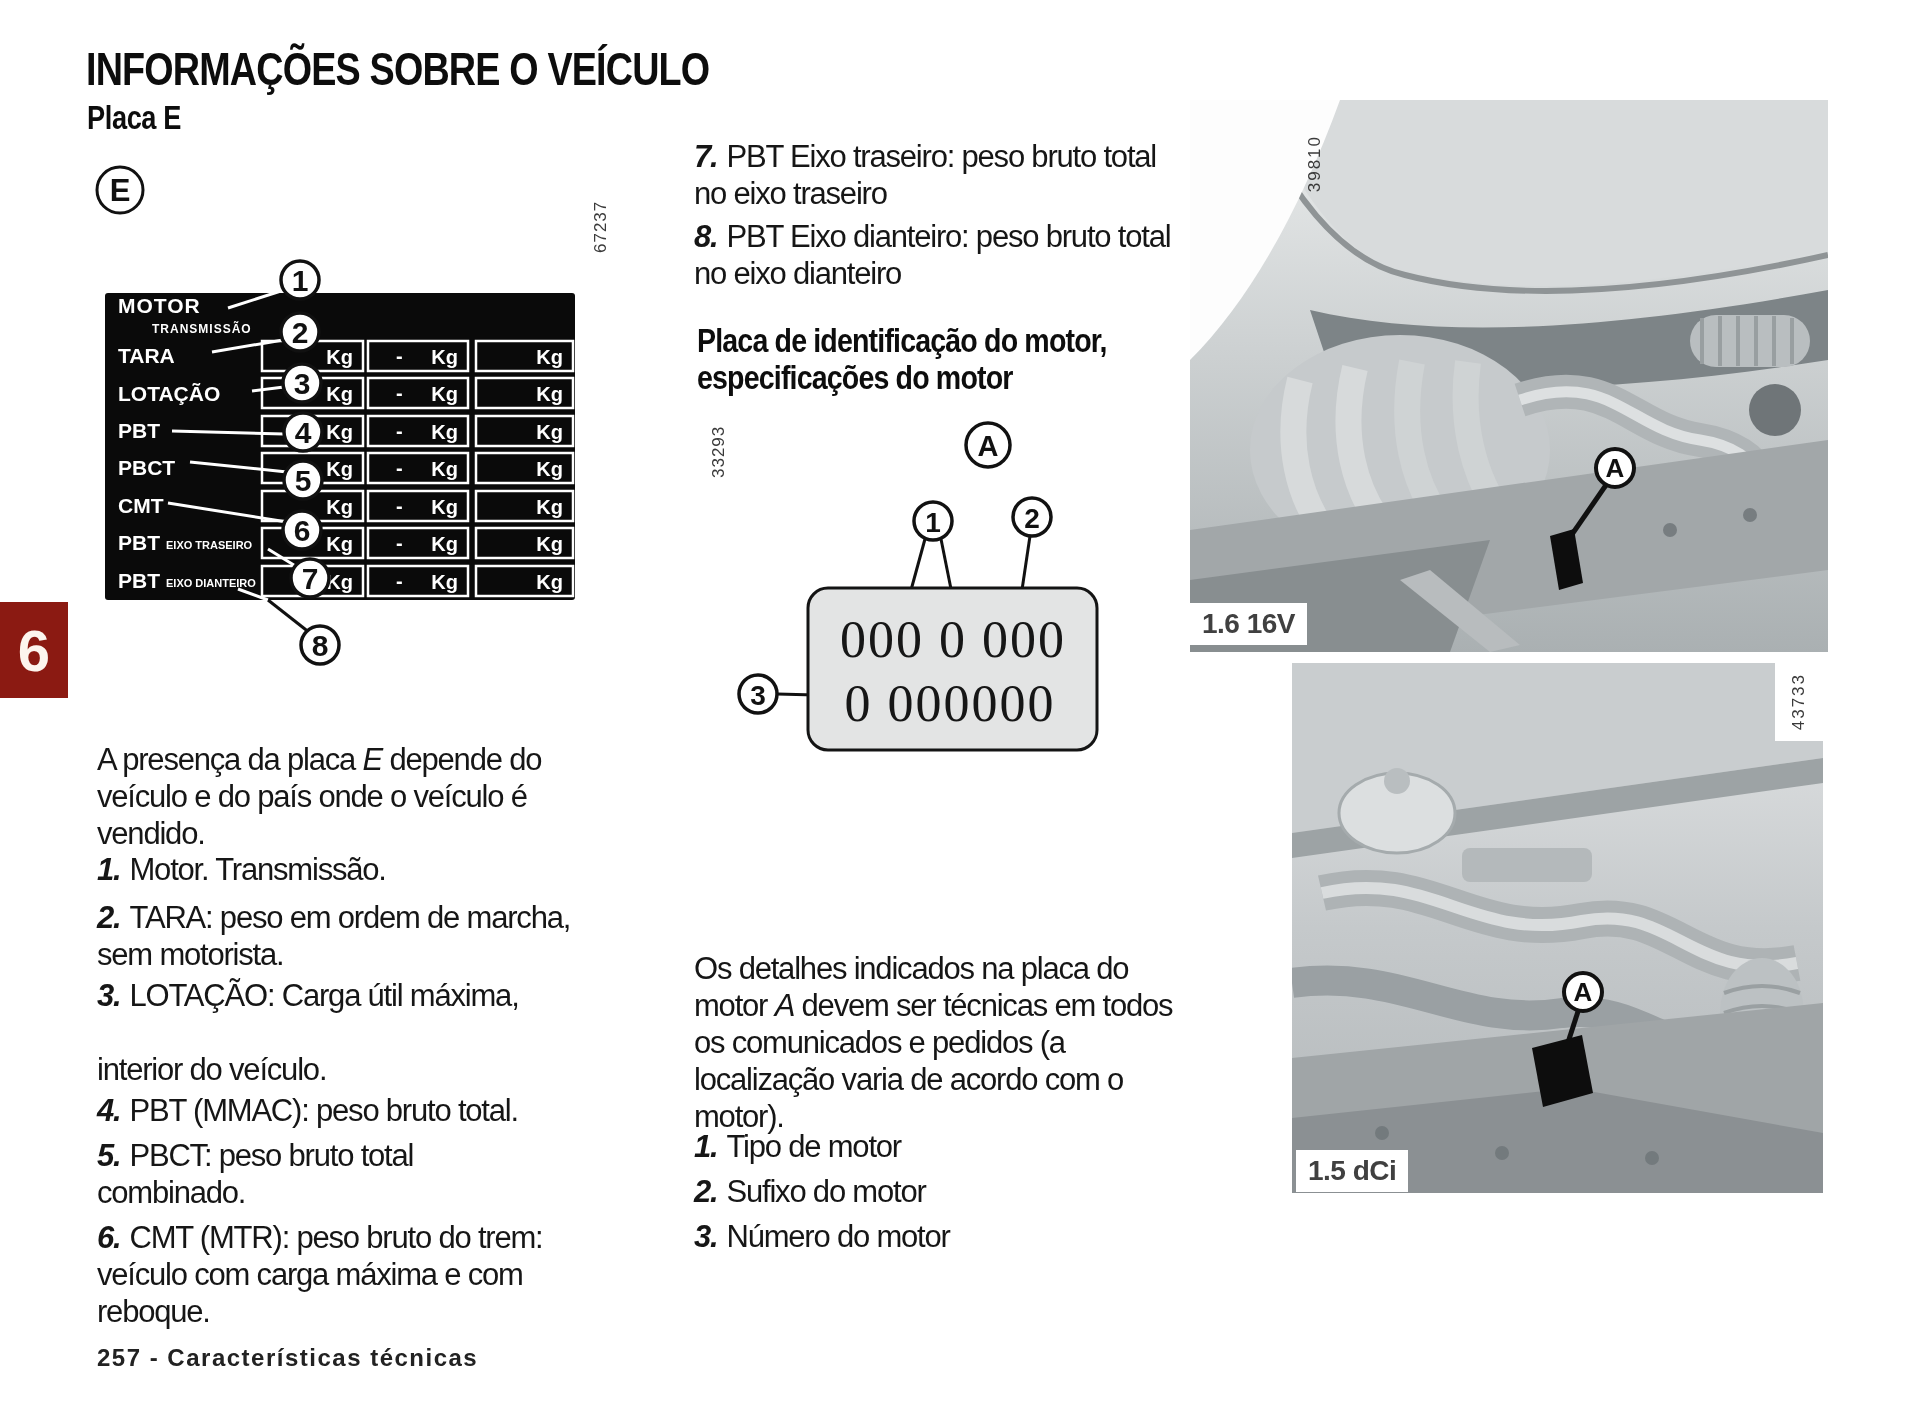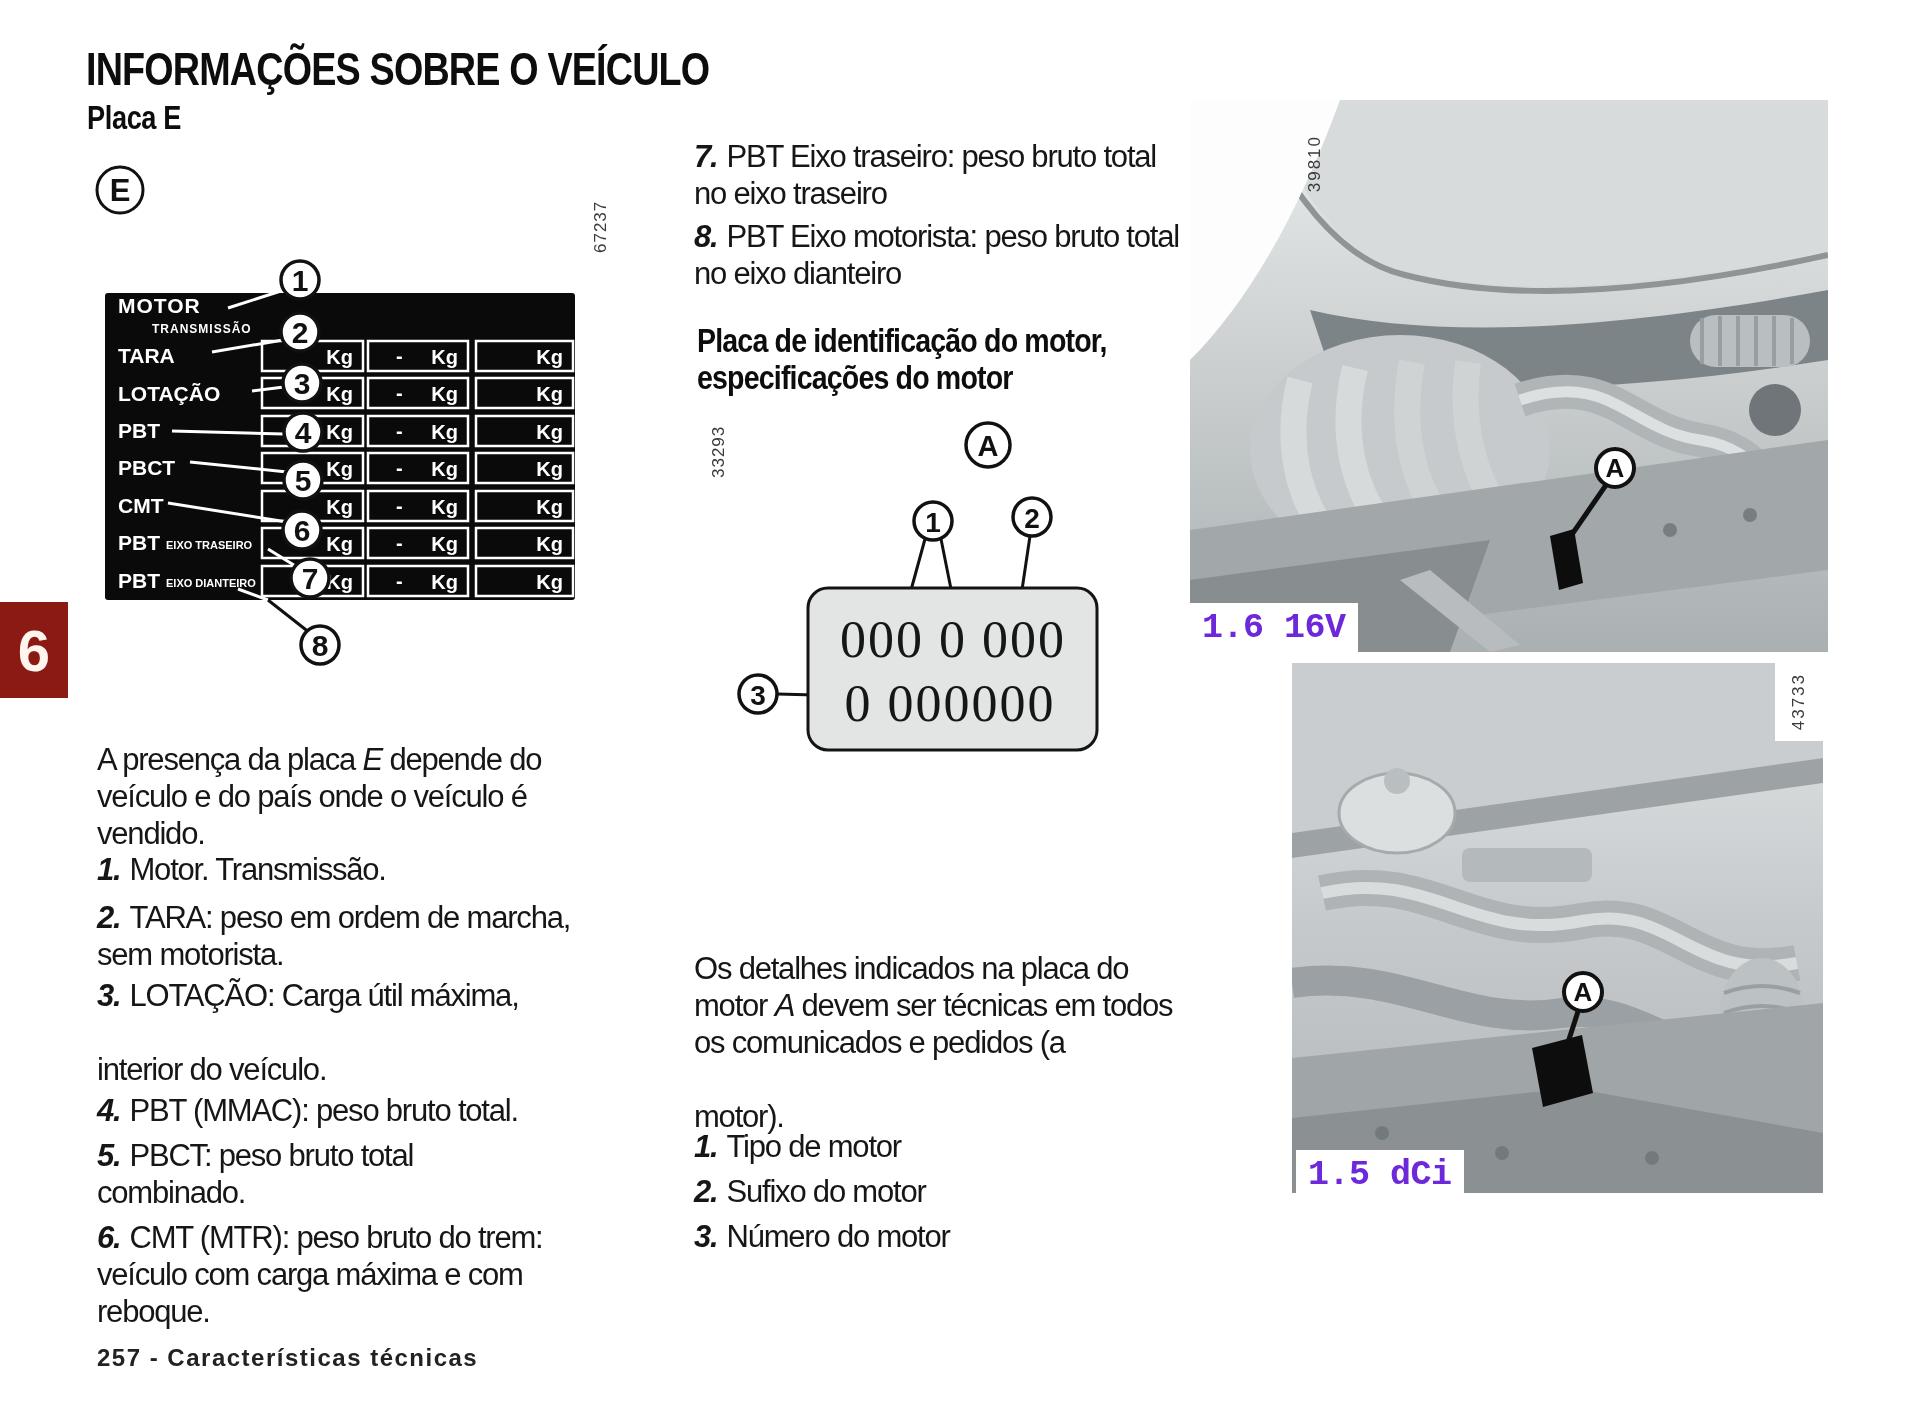--- a/index.html
+++ b/index.html
@@ -34,22 +34,22 @@
     font-size:17px;color:#3a3a3a;letter-spacing:2px;white-space:nowrap;
   }
   .photo{position:absolute;overflow:hidden}
   .co{
     position:absolute;width:42px;height:42px;border-radius:50%;
     background:#fff;border:4px solid #111;box-sizing:border-box;
     display:flex;align-items:center;justify-content:center;
     font-weight:bold;font-size:26px;color:#111;
   }
   .engine-label{
-    position:absolute;background:#fff;font-weight:bold;font-size:35px;color:#6d28d9;
-    display:flex;align-items:center;padding:5px 12px;letter-spacing:-.5px;white-space:nowrap;font-family:Liberation Mono, monospace;
+    position:absolute;background:#fff;font-weight:bold;font-size:28px;color:#404040;
+    display:flex;align-items:center;padding:5px 12px;letter-spacing:-.5px;white-space:nowrap;
   }
   .figbox{position:absolute;background:#fff;display:flex;align-items:center;justify-content:center}
   svg text{font-family:"Liberation Sans",sans-serif}
   svg text.serifdigits{font-family:"Liberation Serif",serif}
 </style>
 </head>
 <body>
 
 <div class="abs page-title" style="left:86px;top:42px">INFORMAÇÕES SOBRE O VEÍCULO</div>
 
@@ -197,21 +197,21 @@
   <span>reboque.</span>
 </div>
 
 <div class="abs footer" style="left:97px;top:1344px">257 - Características técnicas</div>
 
 <div class="abs body" style="left:694px;top:138px">
   <i class="inum">7.</i><span>PBT Eixo traseiro: peso bruto total</span><br>
   <span>no eixo traseiro</span>
 </div>
 <div class="abs body" style="left:694px;top:218px">
-  <i class="inum">8.</i><span>PBT Eixo motorista: peso bruto total</span><br>
+  <i class="inum">8.</i><span>PBT Eixo dianteiro: peso bruto total</span><br>
   <span>no eixo dianteiro</span>
 </div>
 
 <div class="abs mid-heading" style="left:697px;top:322px">
   <span style="display:block">Placa de identificação do motor,</span>
   <span style="display:block">especificações do motor</span>
 </div>
 
 <svg class="abs" style="left:690px;top:400px;width:480px;height:370px" viewBox="690 400 480 370">
   <text transform="translate(724,478) rotate(-90)" font-size="17" fill="#3a3a3a" letter-spacing="1">33293</text>
@@ -237,21 +237,21 @@
       <text x="1032" y="528" text-anchor="middle" font-size="28" font-weight="bold" fill="#111">2</text>
     <circle cx="758" cy="694" r="19" fill="#fff" stroke="#111" stroke-width="3.5"></circle>
       <text x="758" y="705" text-anchor="middle" font-size="28" font-weight="bold" fill="#111">3</text>
   </g>
 </svg>
 
 <div class="abs body" style="left:694px;top:950px">
   <span>Os detalhes indicados na placa do</span><br>
   <span>motor </span><i class="bold">A</i><span> devem ser técnicas em todos</span><br>
   <span>os comunicados e pedidos (a</span><br>
-  <br>
+  <span>localização varia de acordo com o</span><br>
   <span>motor).</span>
 </div>
 
 <div class="abs body" style="left:694px;top:1128px">
   <i class="inum">1.</i><span>Tipo de motor</span>
 </div>
 <div class="abs body" style="left:694px;top:1173px">
   <i class="inum">2.</i><span>Sufixo do motor</span>
 </div>
 <div class="abs body" style="left:694px;top:1218px">

